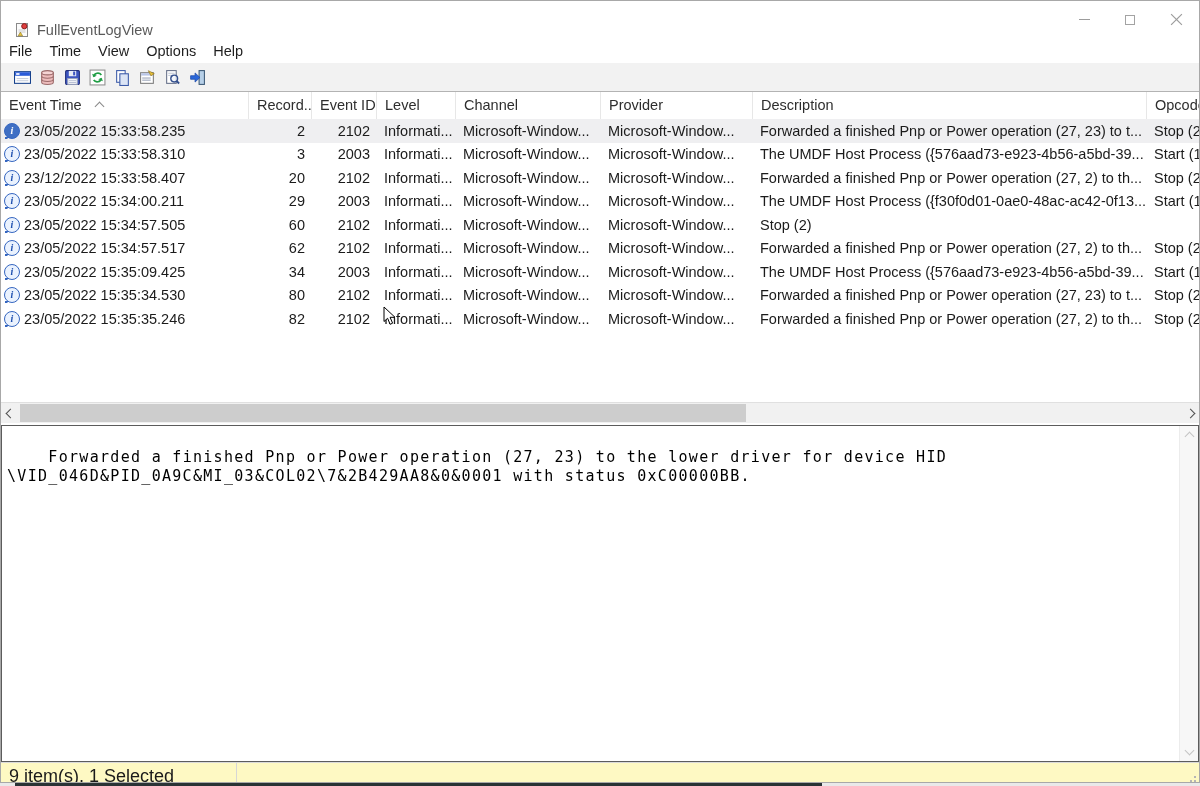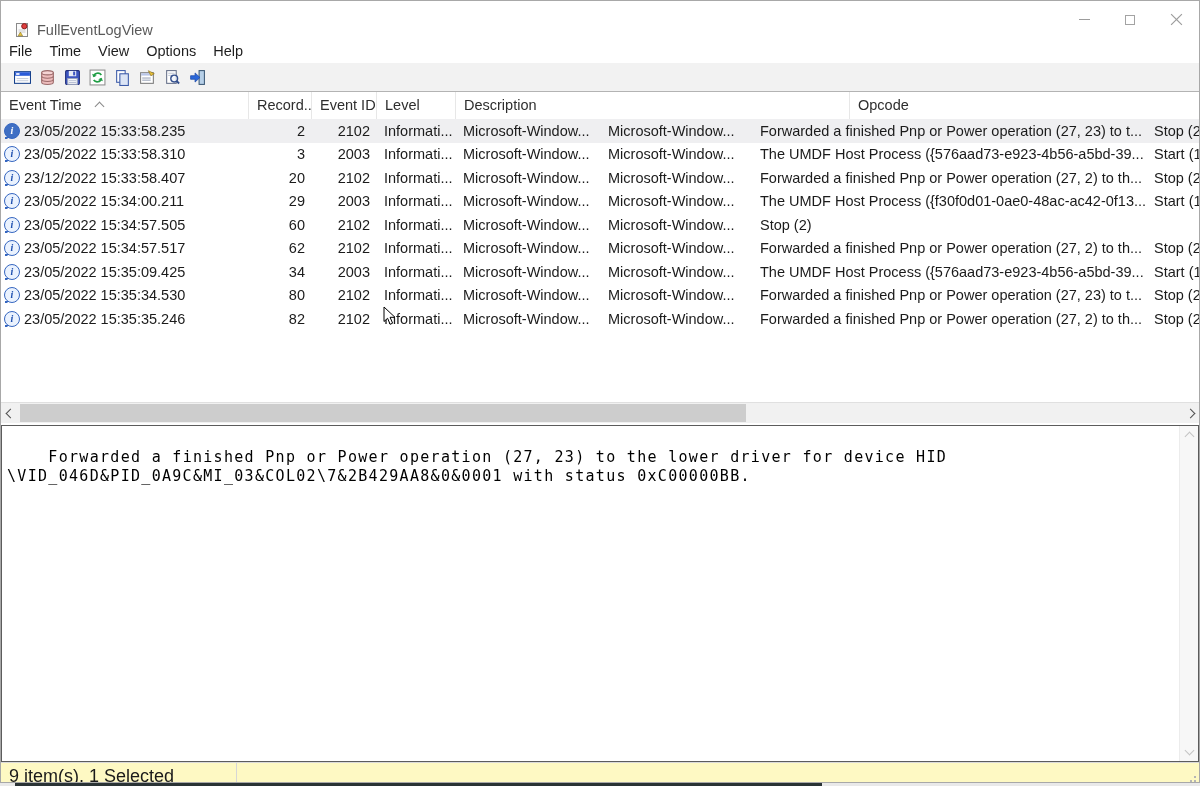--- a/index.html
+++ b/index.html
@@ -183,20 +183,22 @@
       </svg>
     </div>
   </div>
 
   <div class="listview">
     <div class="lv-header">
       <div class="hcell c-time"><span>Event Time</span><span class="sort-caret"></span></div>
       <div class="hcell c-record">Record...</div>
       <div class="hcell c-eventid">Event ID</div>
       <div class="hcell c-level">Level</div>
+      <div class="hcell c-channel">Channel</div>
+      <div class="hcell c-provider">Provider</div>
       <div class="hcell c-desc">Description</div>
       <div class="hcell c-opcode">Opcode</div>
     </div>
 
     <div>
         <div class="lv-row selected">
           <div class="cell c-time">
             <span class="info-icon">i</span>
             <span>23/05/2022 15:33:58.235</span>
           </div>

